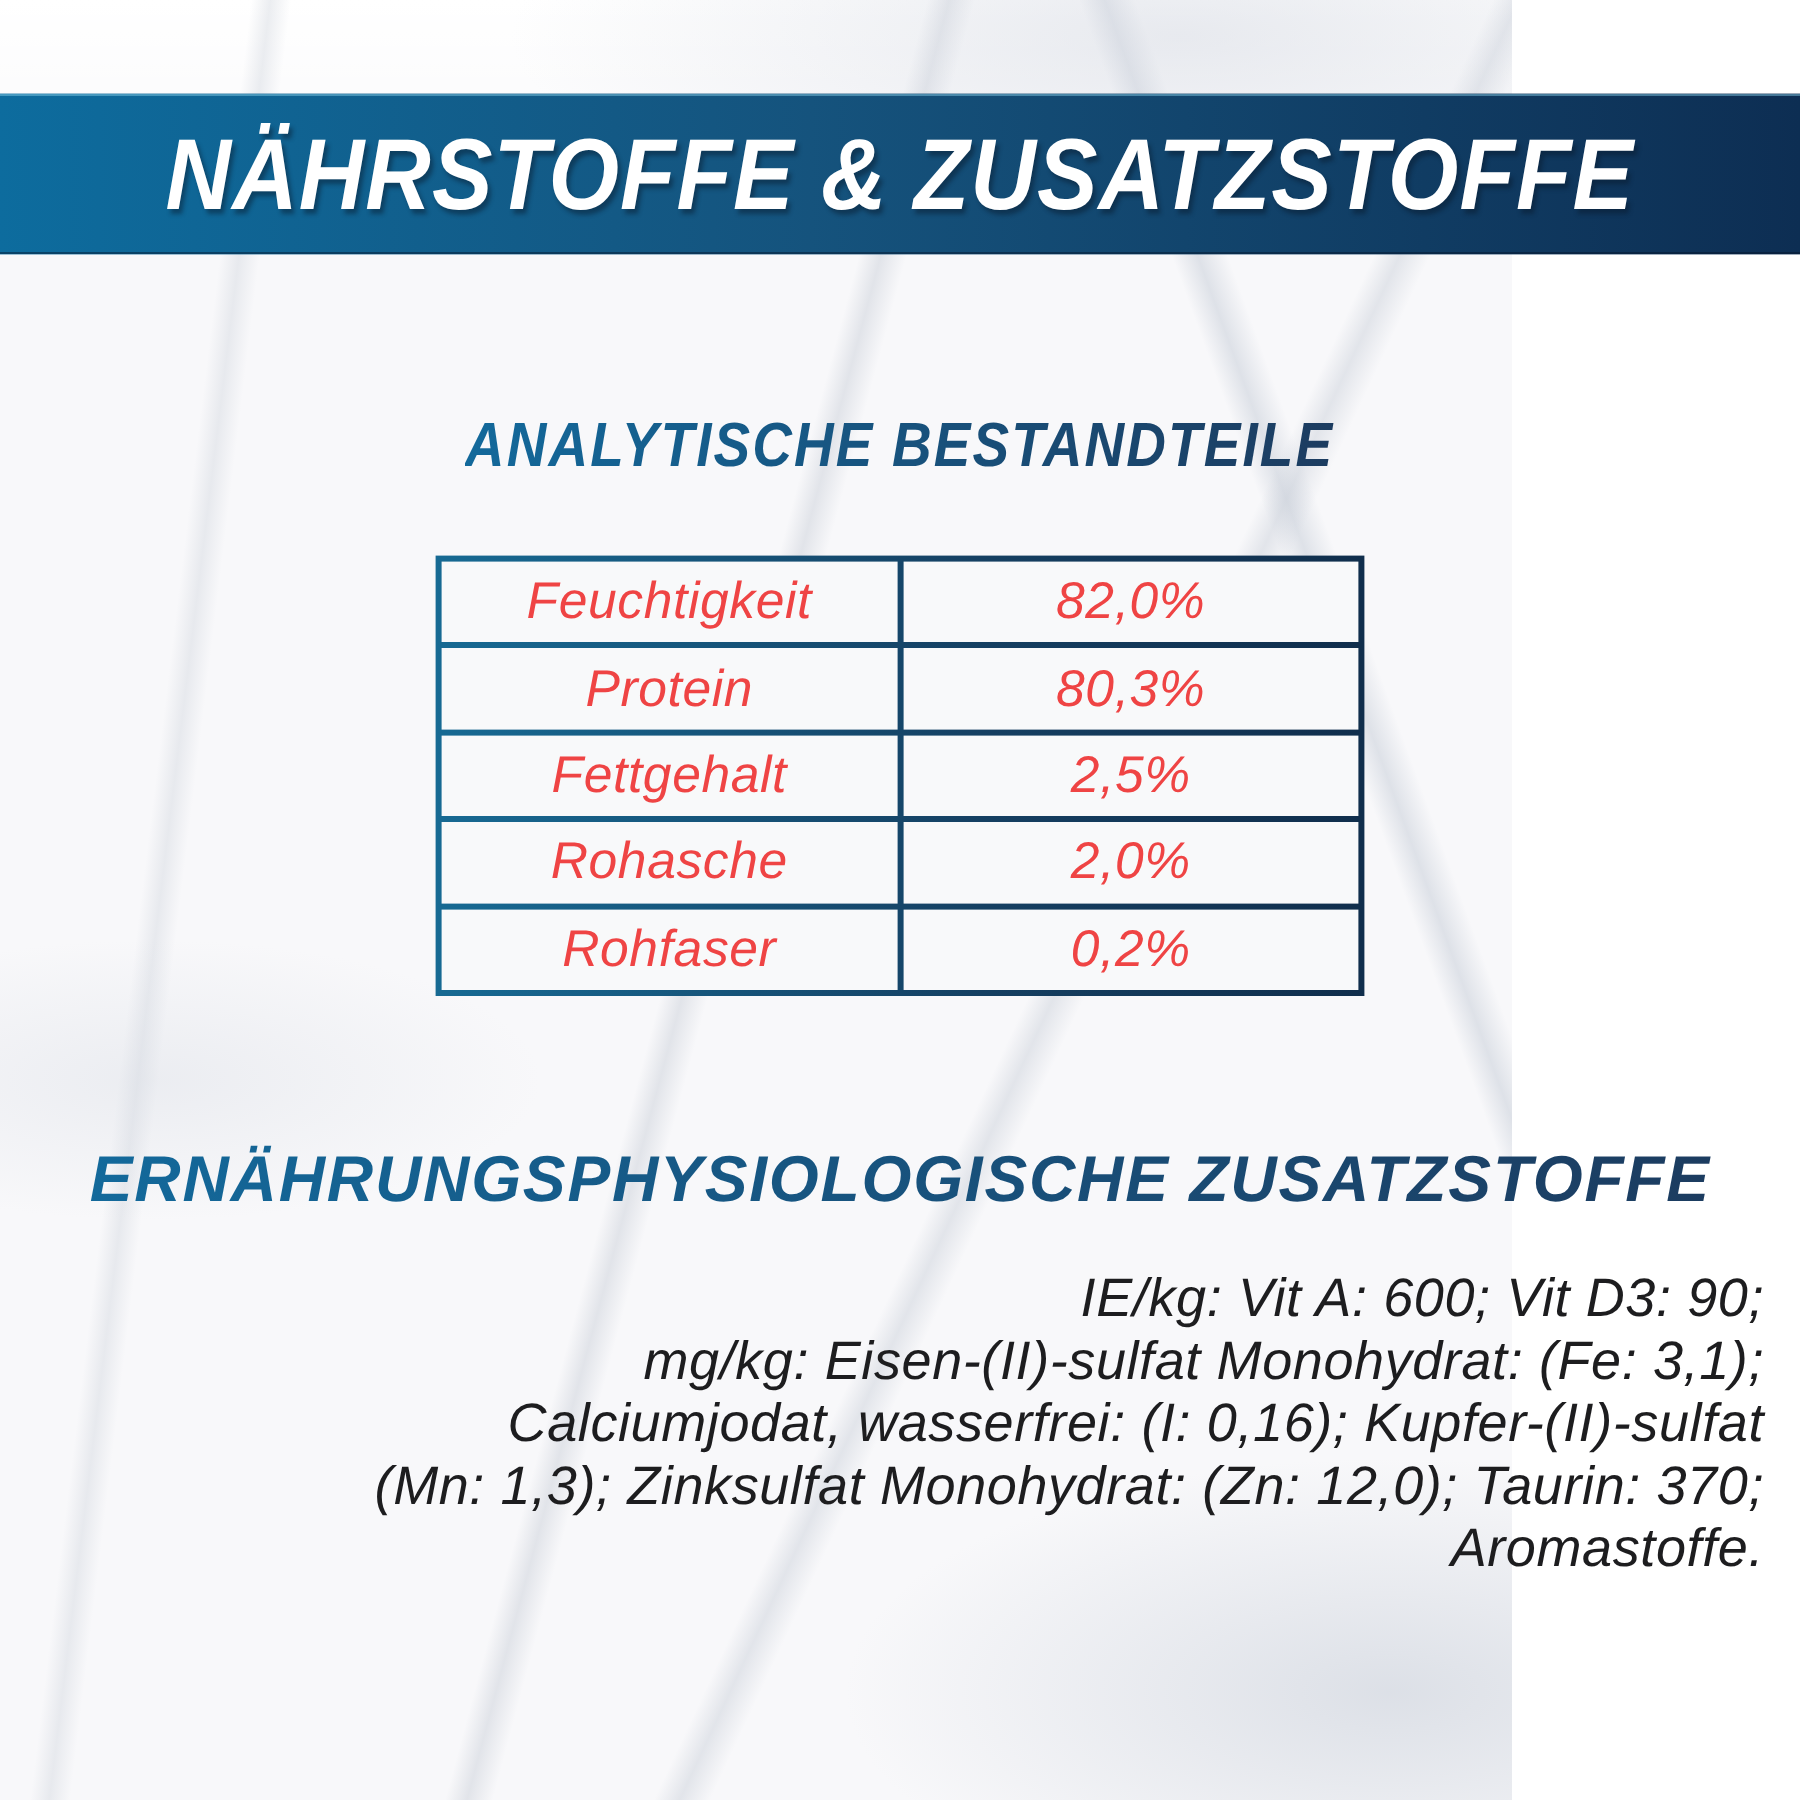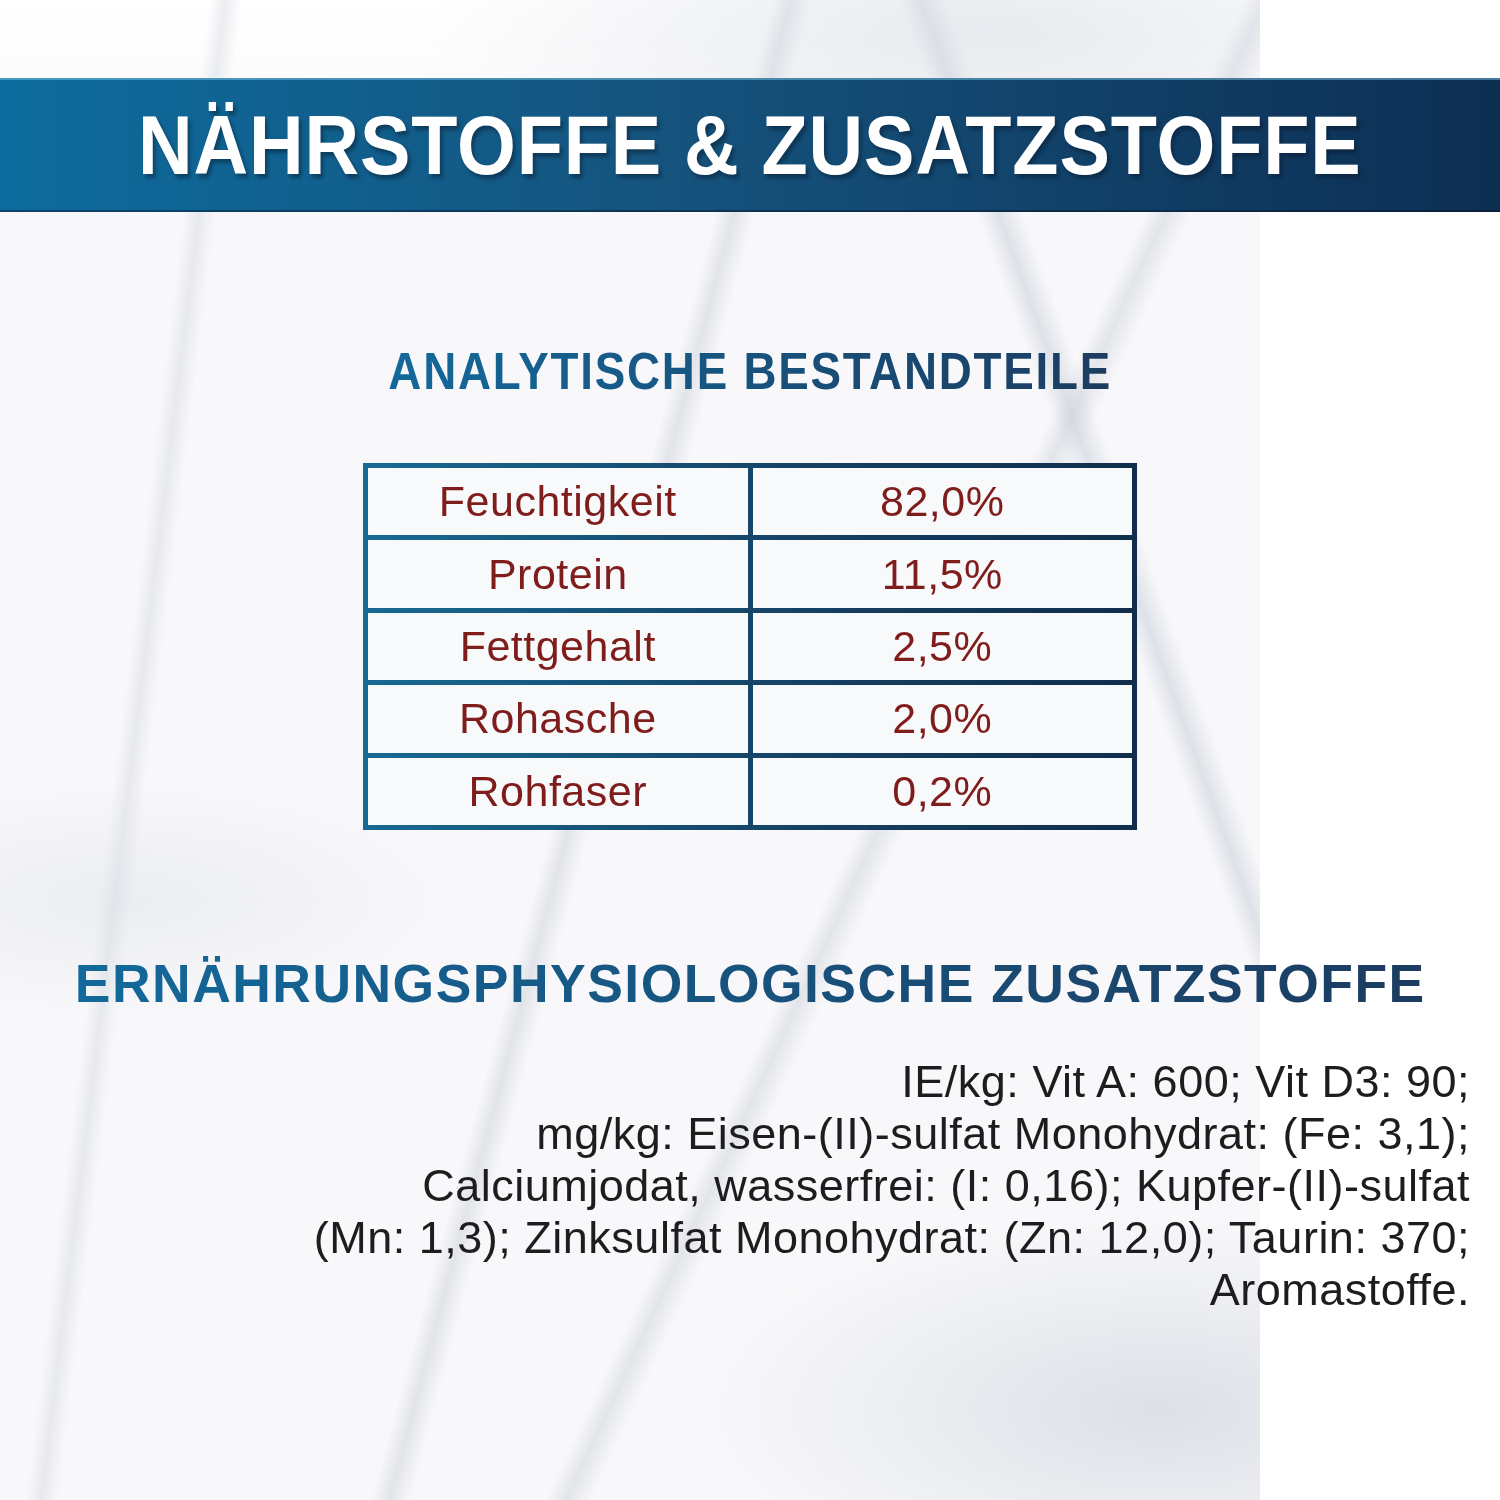--- a/index.html
+++ b/index.html
@@ -16,20 +16,21 @@
     background-color: #f8f8fa;
     background-image:
       radial-gradient(ellipse 900px 260px at 78% 2%, rgba(213,217,226,0.55), transparent 62%),
       radial-gradient(ellipse 700px 300px at 92% 94%, rgba(202,208,218,0.60), transparent 65%),
       radial-gradient(ellipse 500px 180px at 10% 60%, rgba(216,220,228,0.40), transparent 65%),
       linear-gradient(105deg, transparent 46.5%, rgba(203,208,217,0.50) 47.6%, transparent 48.9%),
       linear-gradient(97deg,  transparent 14.5%, rgba(208,213,221,0.42) 15.6%, transparent 16.8%),
       linear-gradient(115deg, transparent 63.5%, rgba(199,205,215,0.45) 64.6%, transparent 65.9%),
       linear-gradient(70deg,  transparent 80.0%, rgba(196,203,214,0.50) 81.2%, transparent 82.6%),
       linear-gradient(180deg, #ffffff 0%, rgba(255,255,255,0) 12%);
+    font-style: italic;
   }
 
   
   .banner {
     position: absolute;
     top: 78px; left: 0; width: 1500px; height: 134px;
     background: linear-gradient(90deg, #0d6c9e 0%, #15537d 45%, #0d2e53 100%);
     box-shadow: inset 0 2px 0 rgba(140,210,235,0.45), inset 0 -2px 0 rgba(4,18,38,0.45);
     display: flex; align-items: center; justify-content: center;
   }
@@ -78,21 +79,21 @@
     grid-template-columns: 1fr 1fr;
     grid-template-rows: repeat(5, 1fr);
     gap: 5px;
     background: linear-gradient(90deg, #176a93 0%, #153f61 60%, #102e4c 100%);
   }
   .cell {
     background: #f8f9fa;
     display: flex; align-items: center; justify-content: center;
     font-size: 43px;
     letter-spacing: 0.5px;
-    color: #7f1d1d;
+    color: #ef4444;
   }
 
   
   .additives-text {
     position: absolute;
     top: 1056px; left: 30px; width: 1440px;
     text-align: right;
     font-size: 45px;
     line-height: 52px;
     letter-spacing: 0.5px;
@@ -110,21 +111,21 @@
   </div>
 
   <div class="section-heading heading-analytical">
     <span class="grad-text">ANALYTISCHE BESTANDTEILE</span>
   </div>
 
   <div class="nutrition-table">
     <div class="cell">Feuchtigkeit</div>
     <div class="cell">82,0%</div>
     <div class="cell">Protein</div>
-    <div class="cell">11,5%</div>
+    <div class="cell">80,3%</div>
     <div class="cell">Fettgehalt</div>
     <div class="cell">2,5%</div>
     <div class="cell">Rohasche</div>
     <div class="cell">2,0%</div>
     <div class="cell">Rohfaser</div>
     <div class="cell">0,2%</div>
   </div>
 
   <div class="section-heading heading-additives">
     <span class="grad-text">ERNÄHRUNGSPHYSIOLOGISCHE ZUSATZSTOFFE</span>

